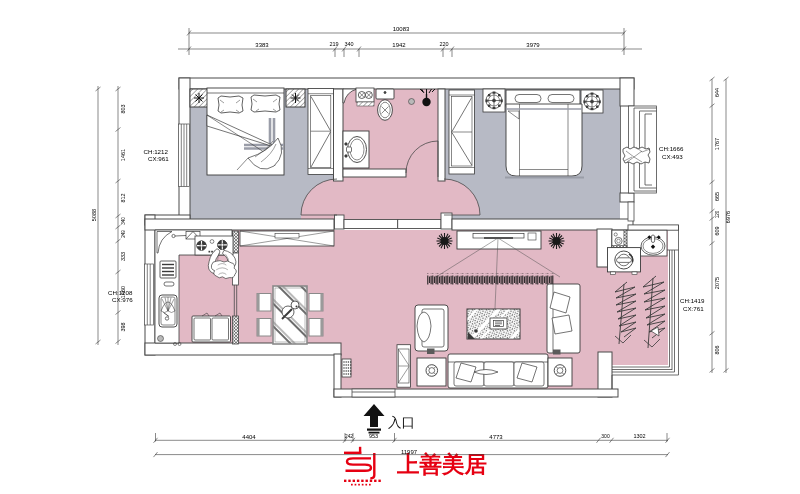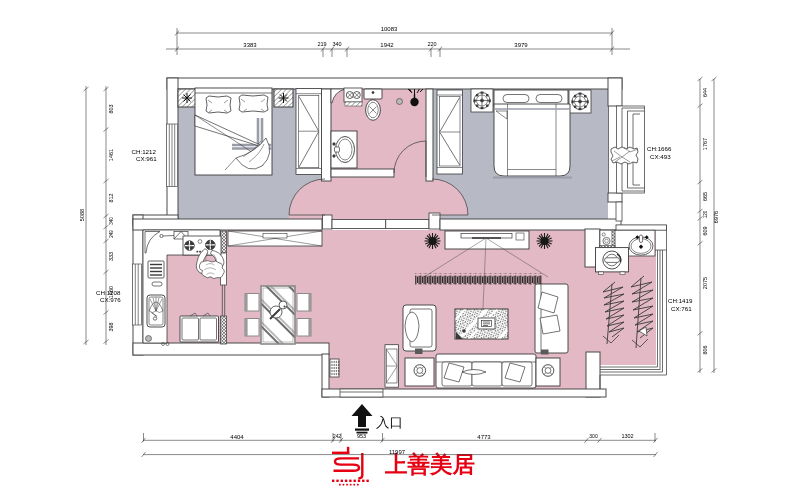--- a/index.html
+++ b/index.html
@@ -1,16 +1,16 @@
 <!DOCTYPE html>
 <html><head>
 <meta charset="utf-8">
 <style>
 html,body{margin:0;padding:0;background:#ffffff;font-family:"Liberation Sans",sans-serif;}
-#page{position:relative;width:724px;height:494px;background:#ffffff;overflow:hidden;}
+#page{position:relative;width:724px;height:494px;background:#ffffff;overflow:hidden;padding-left:12px;}
 text{font-family:"Liberation Sans",sans-serif;}
 </style>
 </head>
 <body>
 <div id="page">
 <svg width="800" height="494" viewBox="0 0 800 494" xmlns="http://www.w3.org/2000/svg">
 <defs>
 <pattern id="hatch" width="3.4" height="3.4" patternUnits="userSpaceOnUse" patternTransform="rotate(45)">
 <rect width="3.4" height="3.4" fill="#ffffff"></rect>
 <line x1="0" y1="0" x2="0" y2="3.4" stroke="#3a3a3a" stroke-width="0.8"></line>

